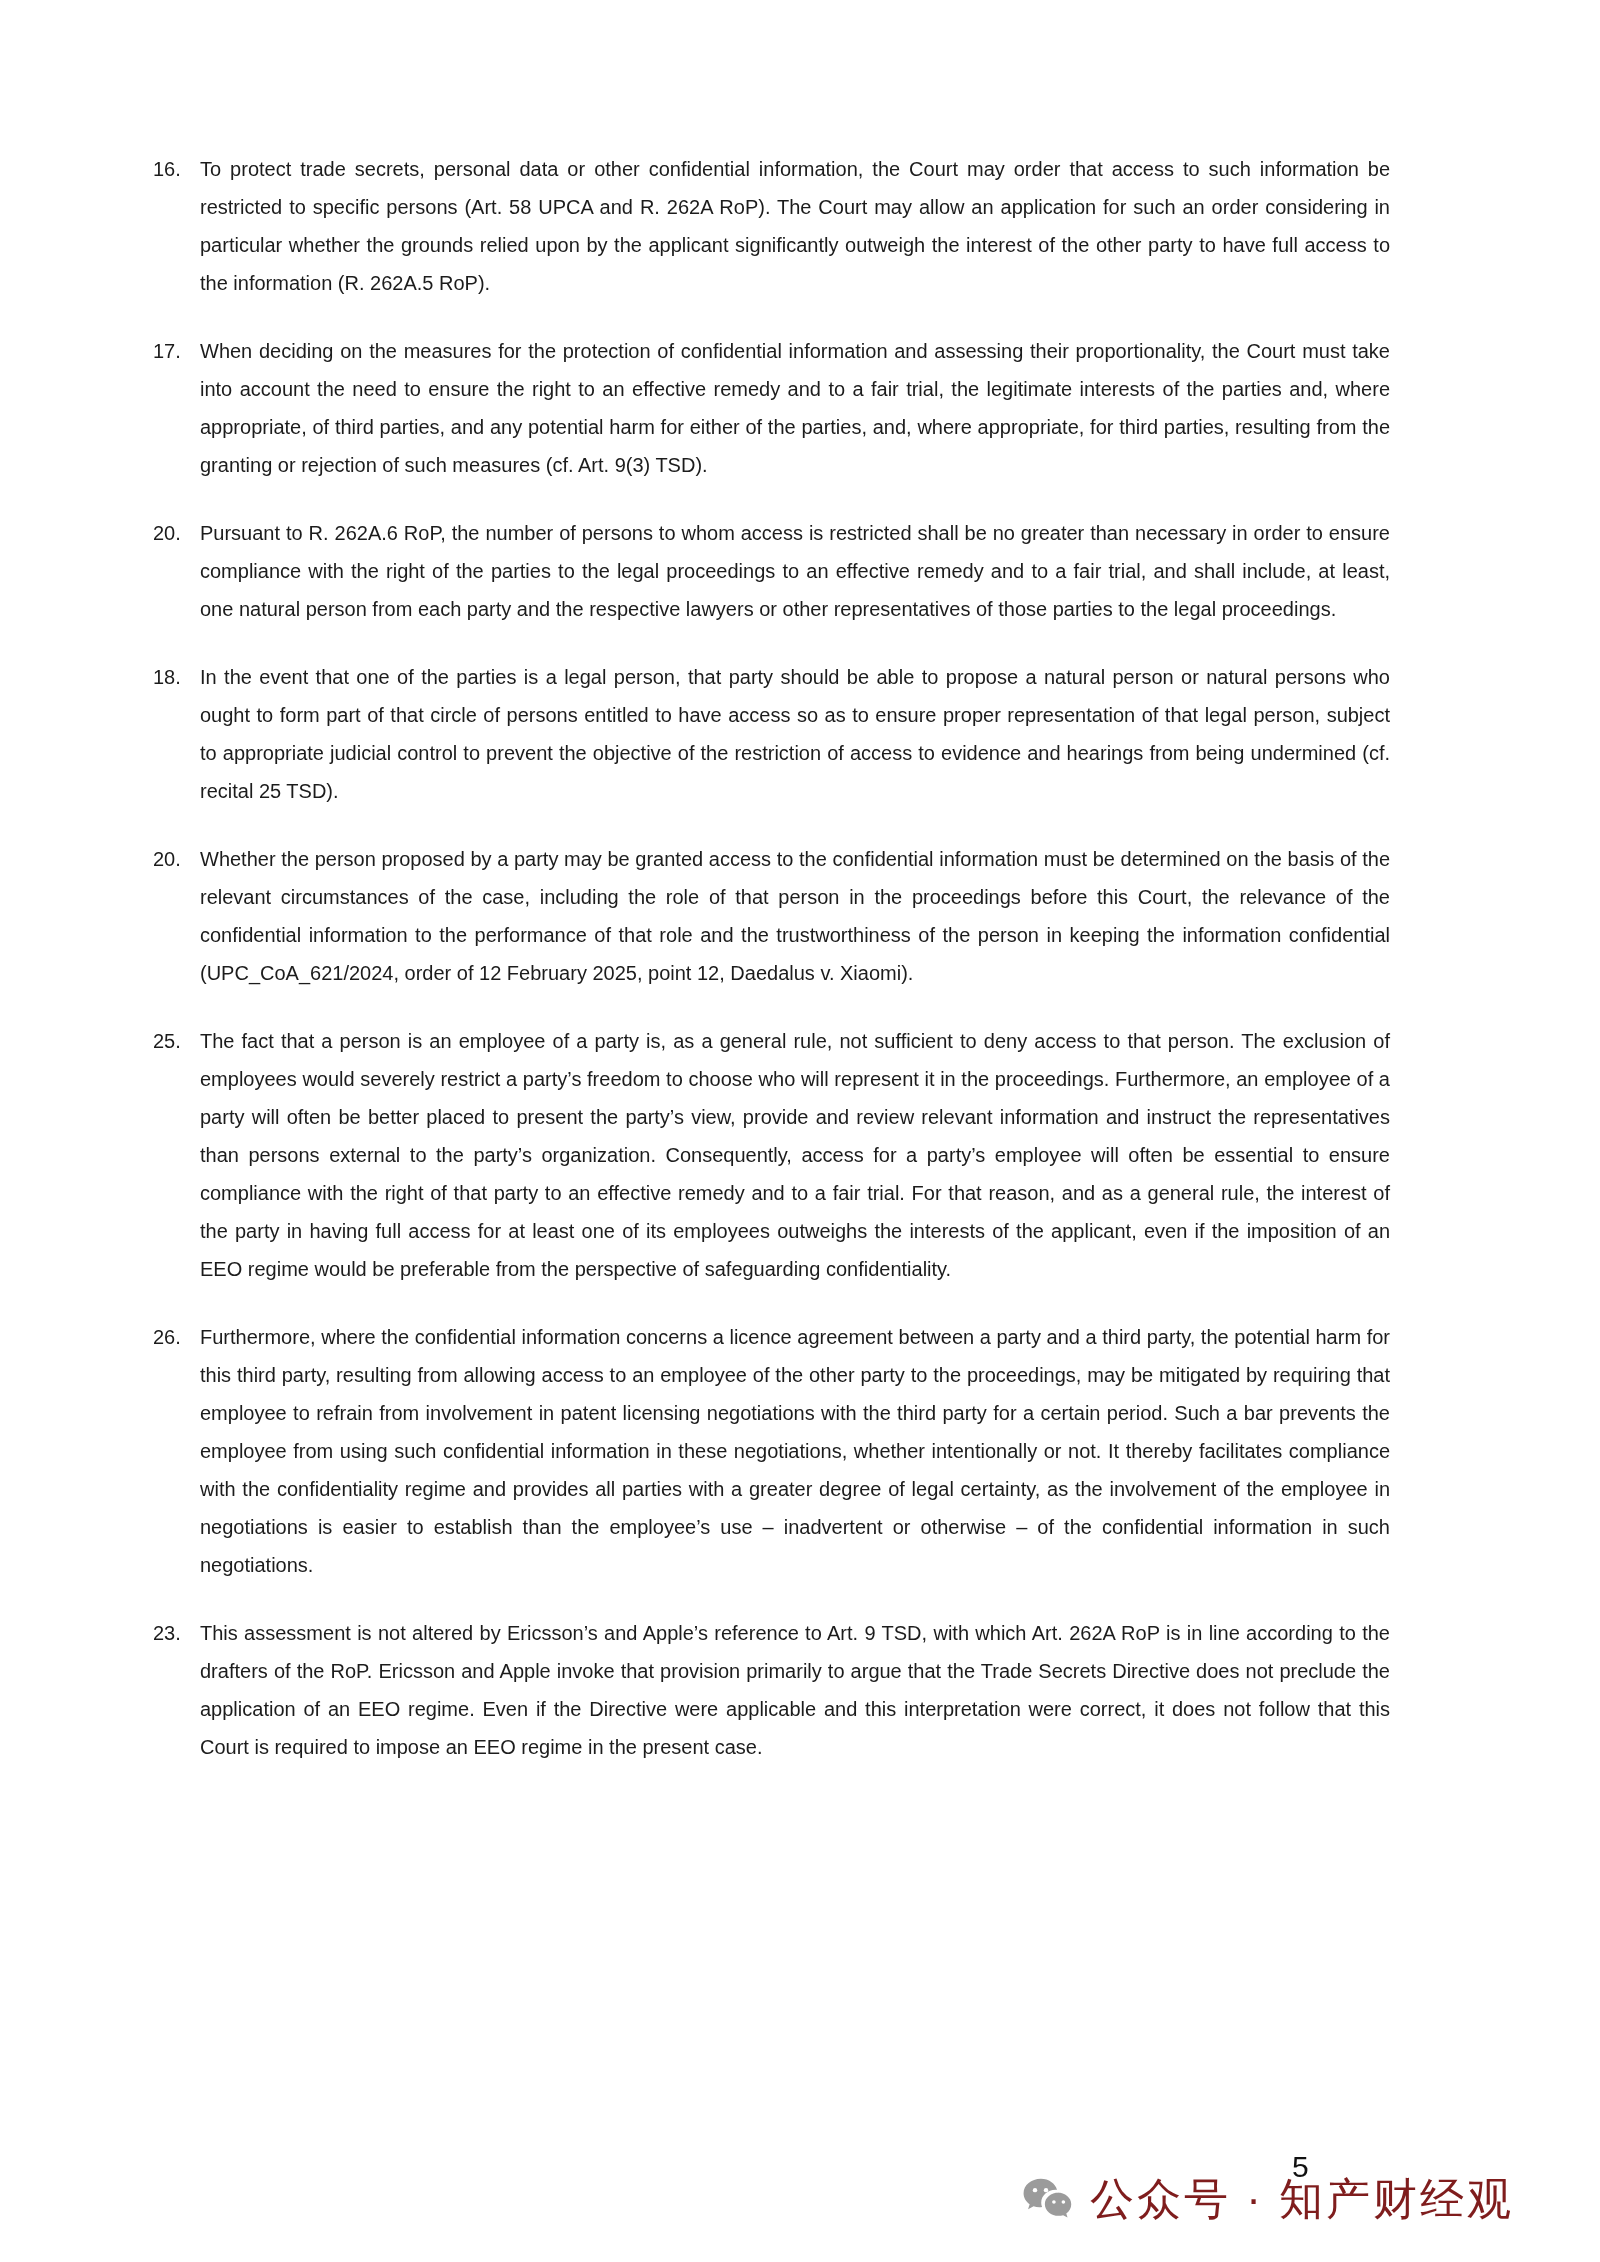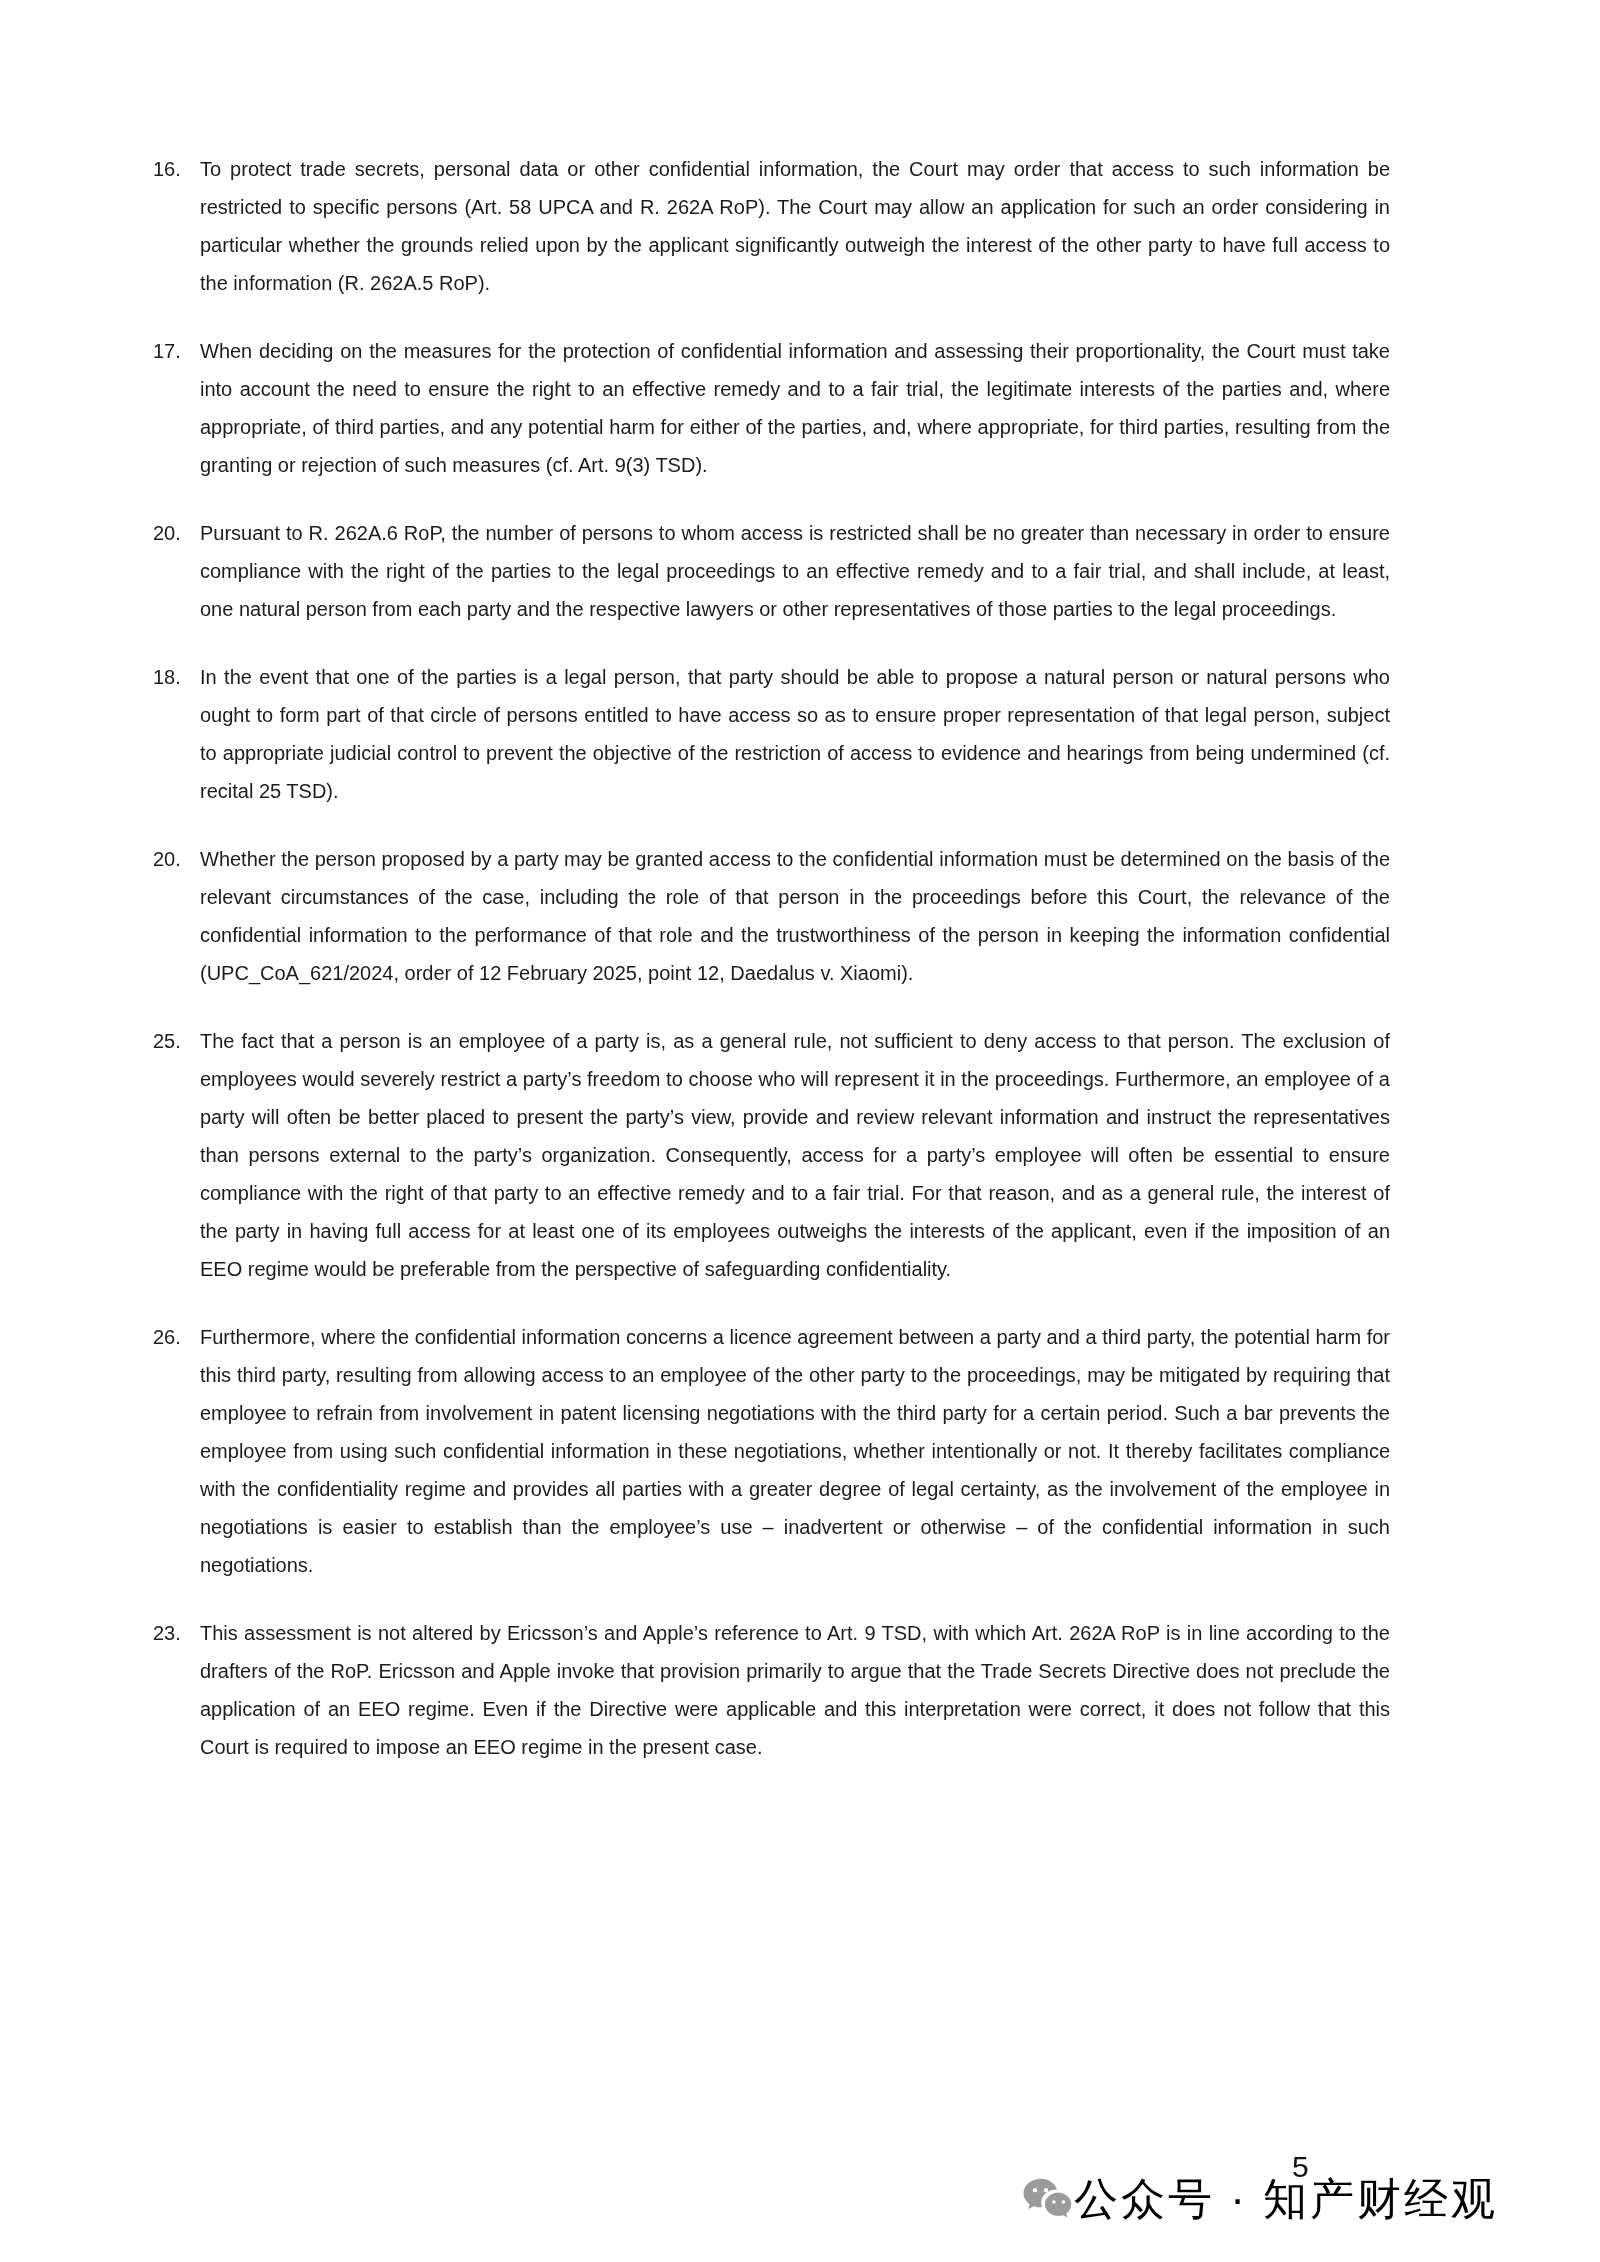--- a/index.html
+++ b/index.html
@@ -28,21 +28,22 @@
     top: 2150px;
     font-size: 30px;
     color: #111111;
   }
   .watermark {
     position: absolute;
     left: 1022px;
     top: 2170px;
     display: flex;
     align-items: center;
-    color: #000000;
+    gap: 16px;
+    color: #7f1d1d;
   }
   .watermark-text {
     font-size: 44px;
     letter-spacing: 3px;
     white-space: nowrap;
   }
   .wechat-icon svg { display: block; }
 </style>
 </head>
 <body>

